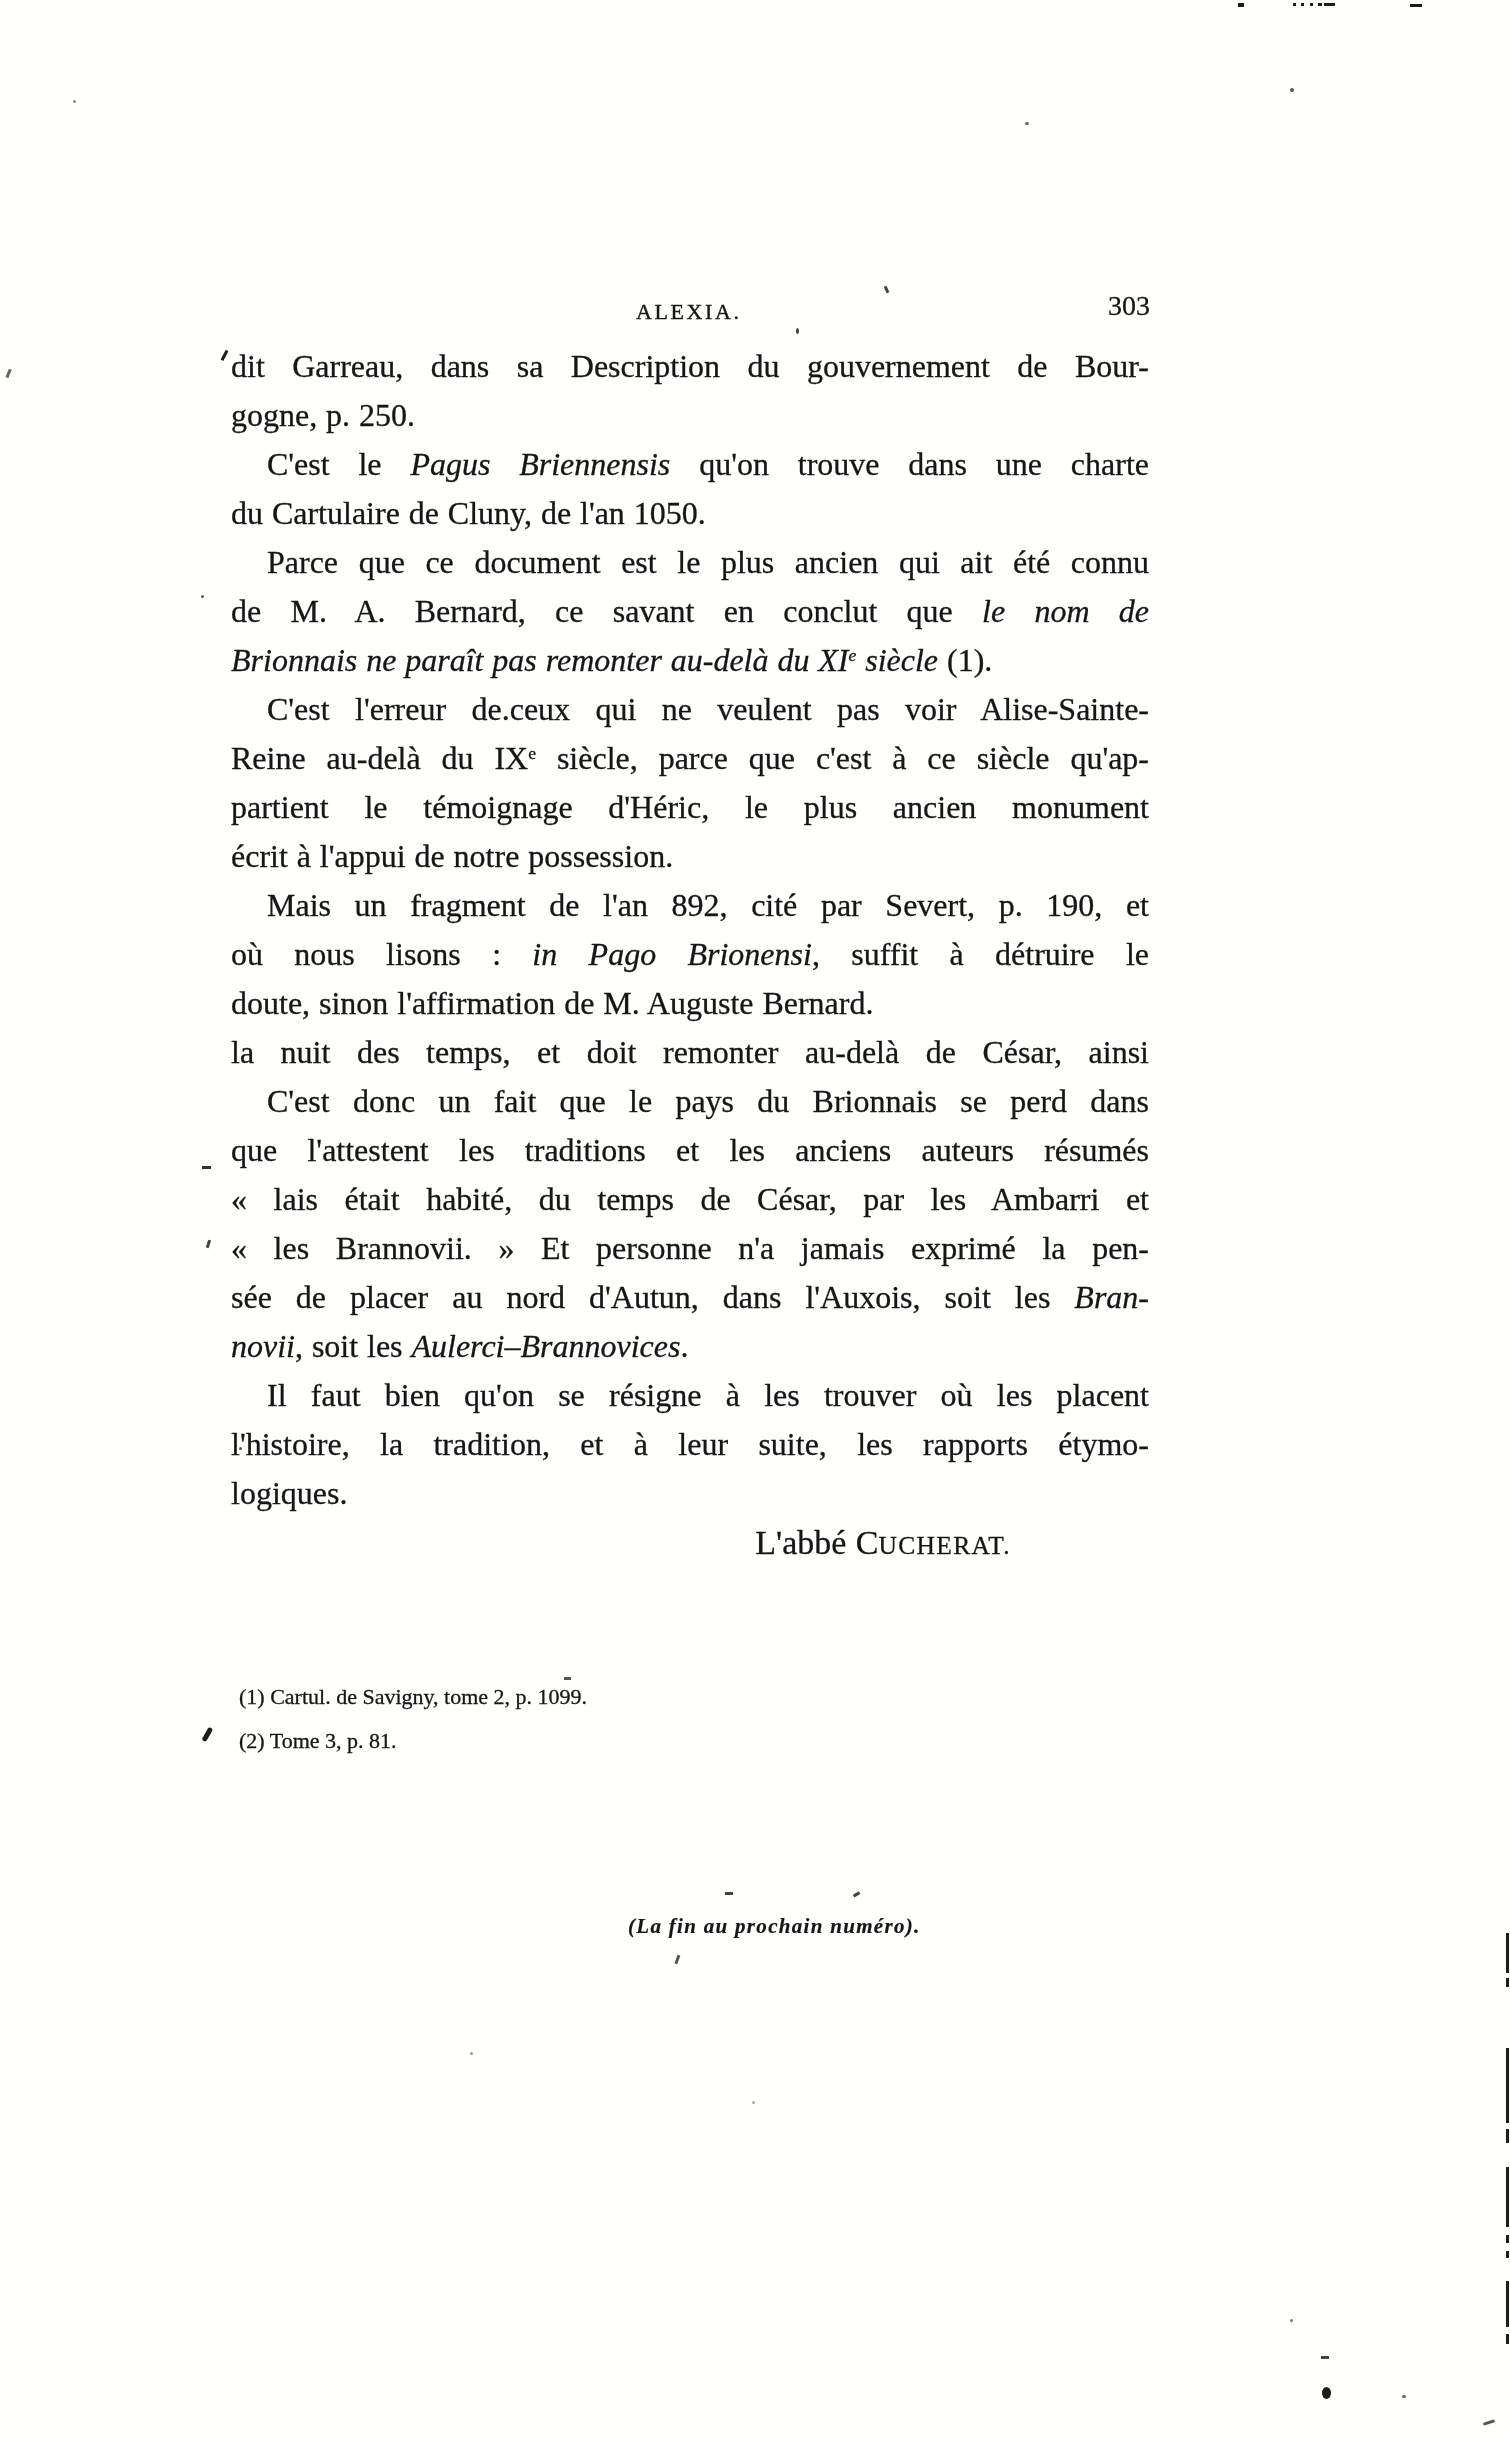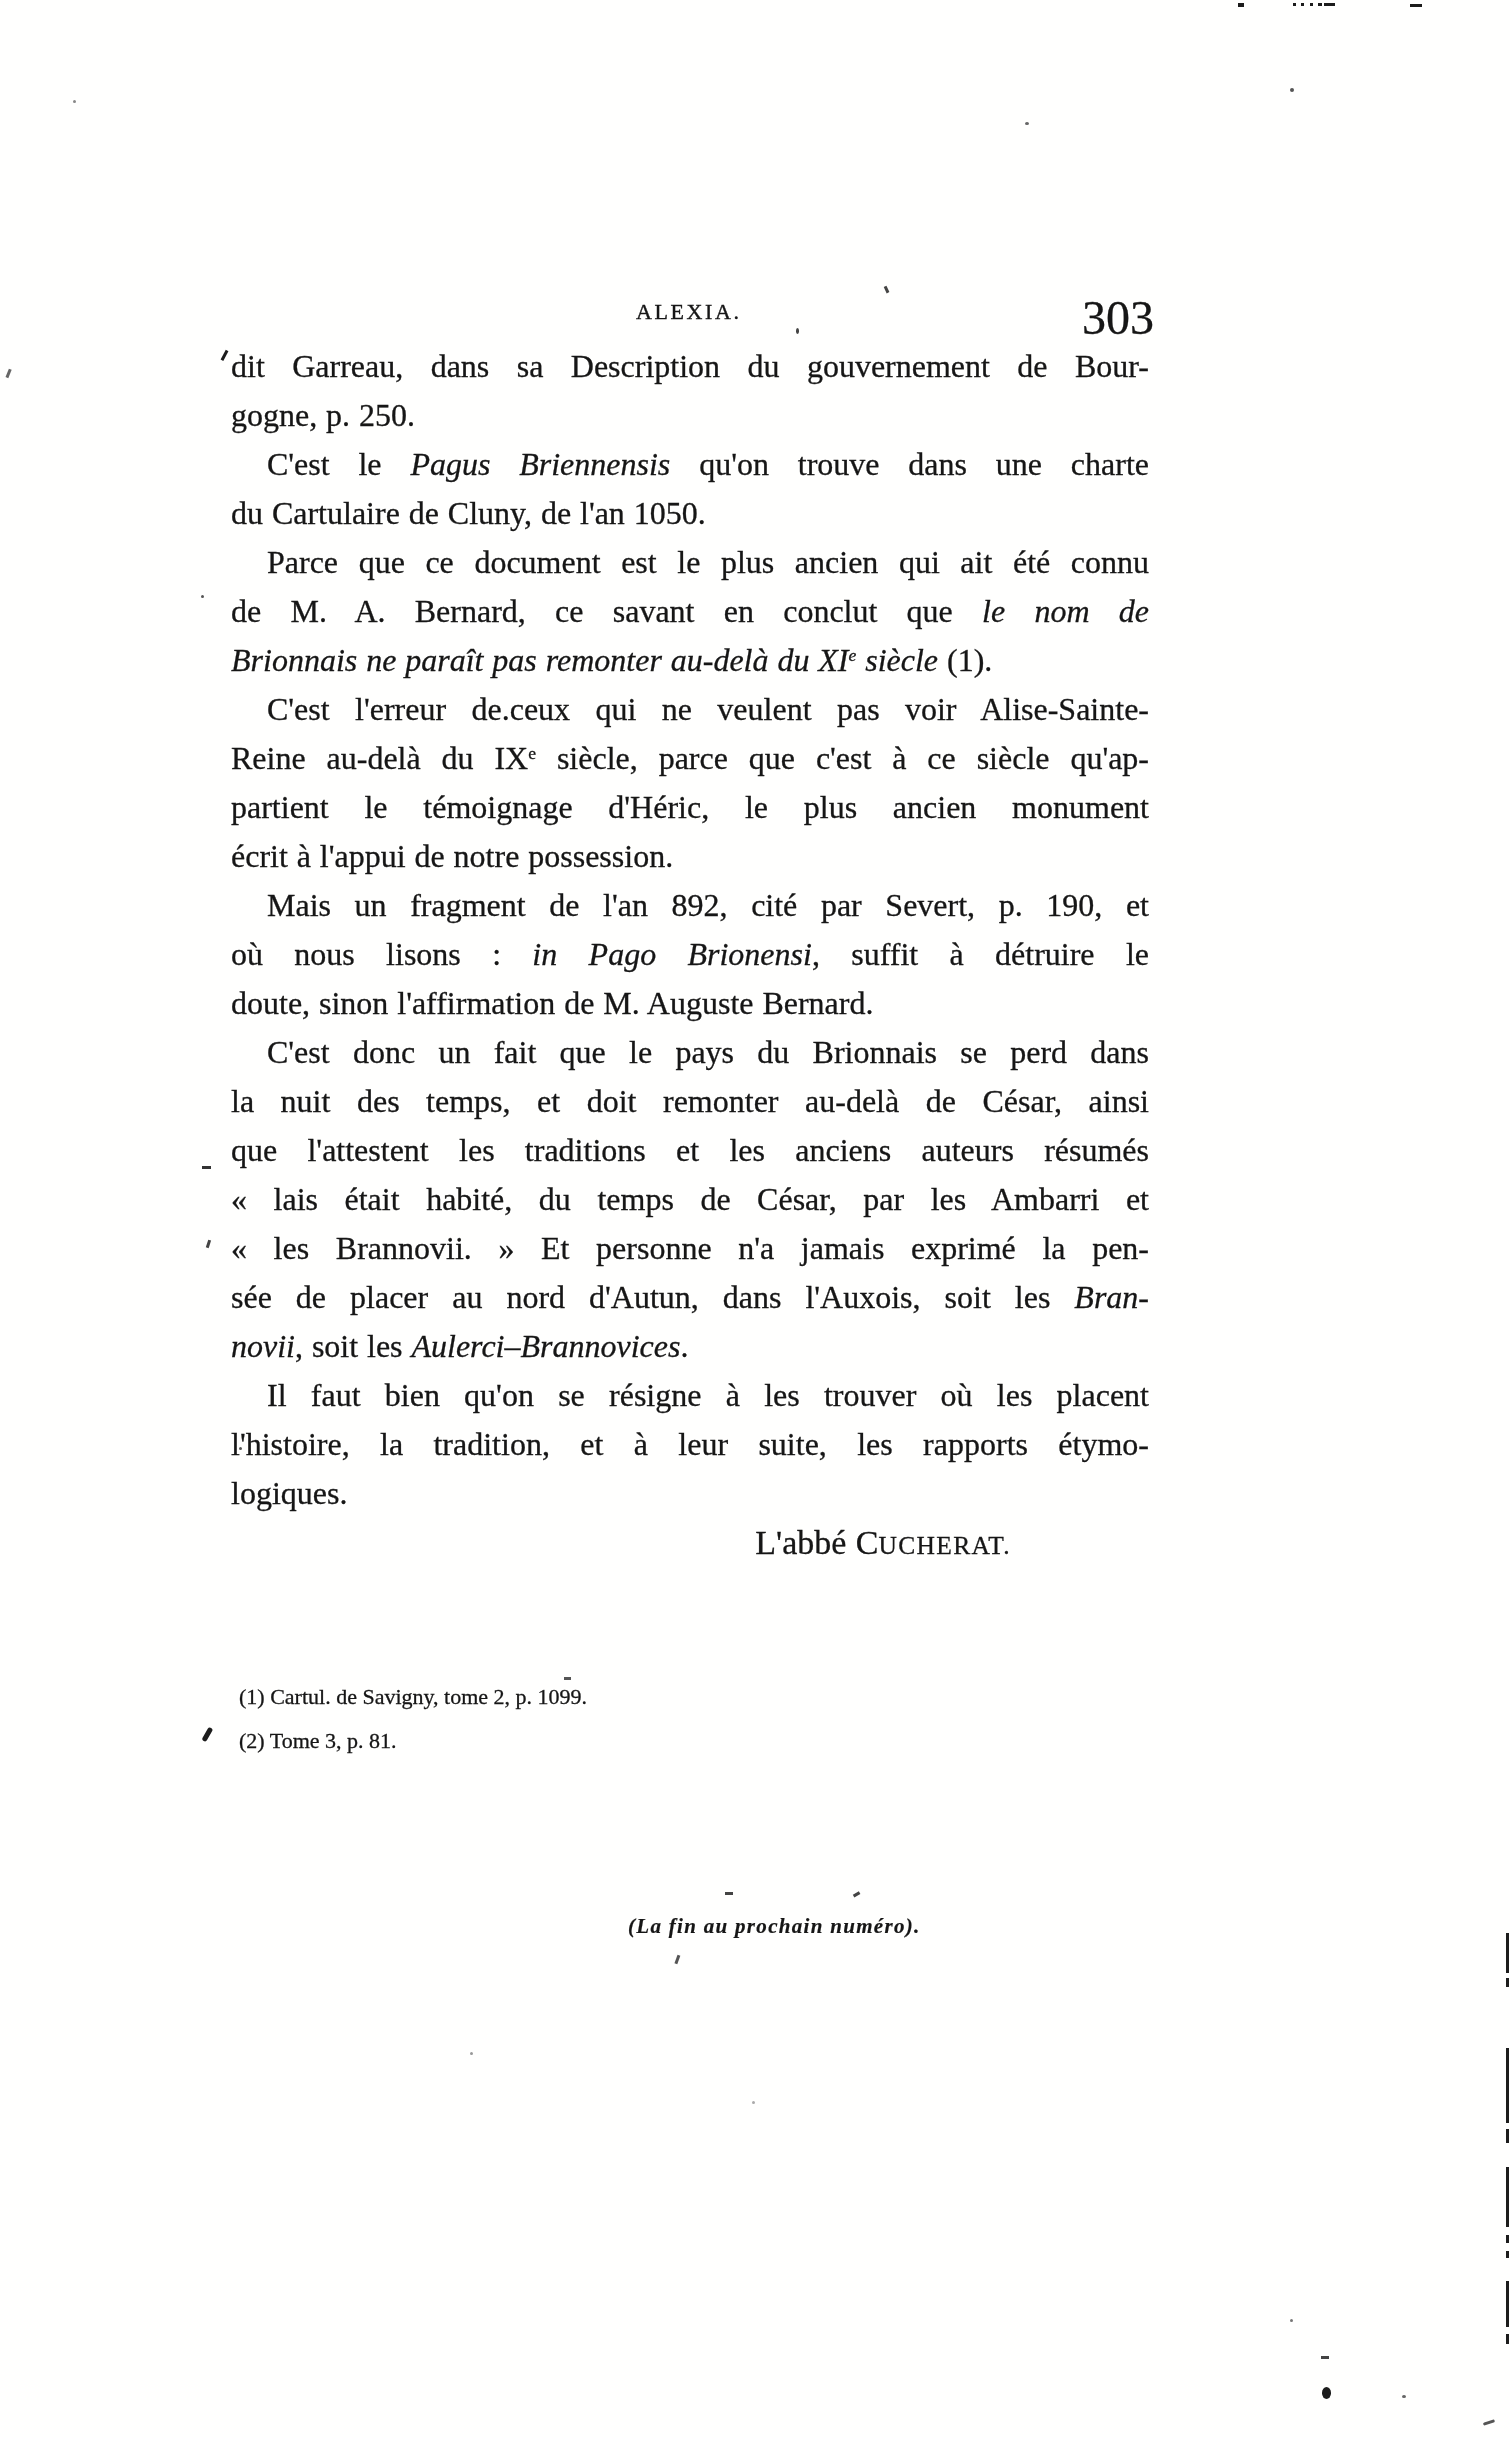--- a/index.html
+++ b/index.html
@@ -16,21 +16,21 @@
   
   .running-head{
     position:absolute;left:636px;top:299px;
     font-size:22px;letter-spacing:2.6px;
     -webkit-text-stroke:0.4px #161616;
     white-space:nowrap;
     text-align:center;
   }
   .page-number{
     position:absolute;left:1082px;top:290px;width:68px;
-    font-size:48px;text-align:right;
+    font-size:28px;text-align:right;
     -webkit-text-stroke:0.3px #161616;
     white-space:nowrap;
   }
 
   
   .body-text{
     position:absolute;left:231px;top:342px;width:918px;
     font-size:32px;line-height:49px;
     word-spacing:0.9px;
     -webkit-text-stroke:0.3px #161616;
@@ -84,22 +84,22 @@
         <div class="line indent"><span>Parce que ce document est le plus ancien qui ait été connu</span></div>
         <div class="line"><span>de M. A. Bernard, ce savant en conclut que </span><span class="it">le nom de</span></div>
         <div class="line last"><span class="it">Brionnais ne paraît pas remonter au-delà du XI</span><span class="it sup">e</span><span class="it"> siècle</span><span> (1).</span></div>
         <div class="line indent"><span>C'est l'erreur de.ceux qui ne veulent pas voir Alise-Sainte-</span></div>
         <div class="line"><span>Reine au-delà du IX</span><span class="sup">e</span><span> siècle, parce que c'est à ce siècle qu'ap-</span></div>
         <div class="line"><span>partient le témoignage d'Héric, le plus ancien monument</span></div>
         <div class="line last"><span>écrit à l'appui de notre possession.</span></div>
         <div class="line indent"><span>Mais un fragment de l'an 892, cité par Severt, p. 190, et</span></div>
         <div class="line"><span>où nous lisons : </span><span class="it">in Pago Brionensi</span><span>, suffit à détruire le</span></div>
         <div class="line last"><span>doute, sinon l'affirmation de M. Auguste Bernard.</span></div>
+        <div class="line"><span>la nuit des temps, et doit remonter au-delà de César, ainsi</span></div>
         <div class="line indent"><span>C'est donc un fait que le pays du Brionnais se perd dans</span></div>
-        <div class="line"><span>la nuit des temps, et doit remonter au-delà de César, ainsi</span></div>
         <div class="line"><span>que l'attestent les traditions et les anciens auteurs résumés</span></div>
         <div class="line"><span>« lais était habité, du temps de César, par les Ambarri et</span></div>
         <div class="line"><span>« les Brannovii. » Et personne n'a jamais exprimé la pen-</span></div>
         <div class="line"><span>sée de placer au nord d'Autun, dans l'Auxois, soit les </span><span class="it">Bran-</span></div>
         <div class="line last"><span class="it">novii</span><span>, soit les </span><span class="it">Aulerci–Brannovices</span><span>.</span></div>
         <div class="line indent"><span>Il faut bien qu'on se résigne à les trouver où les placent</span></div>
         <div class="line"><span>l'histoire, la tradition, et à leur suite, les rapports étymo-</span></div>
         <div class="line last"><span>logiques.</span></div>
       </div>
     <div class="line sig">

